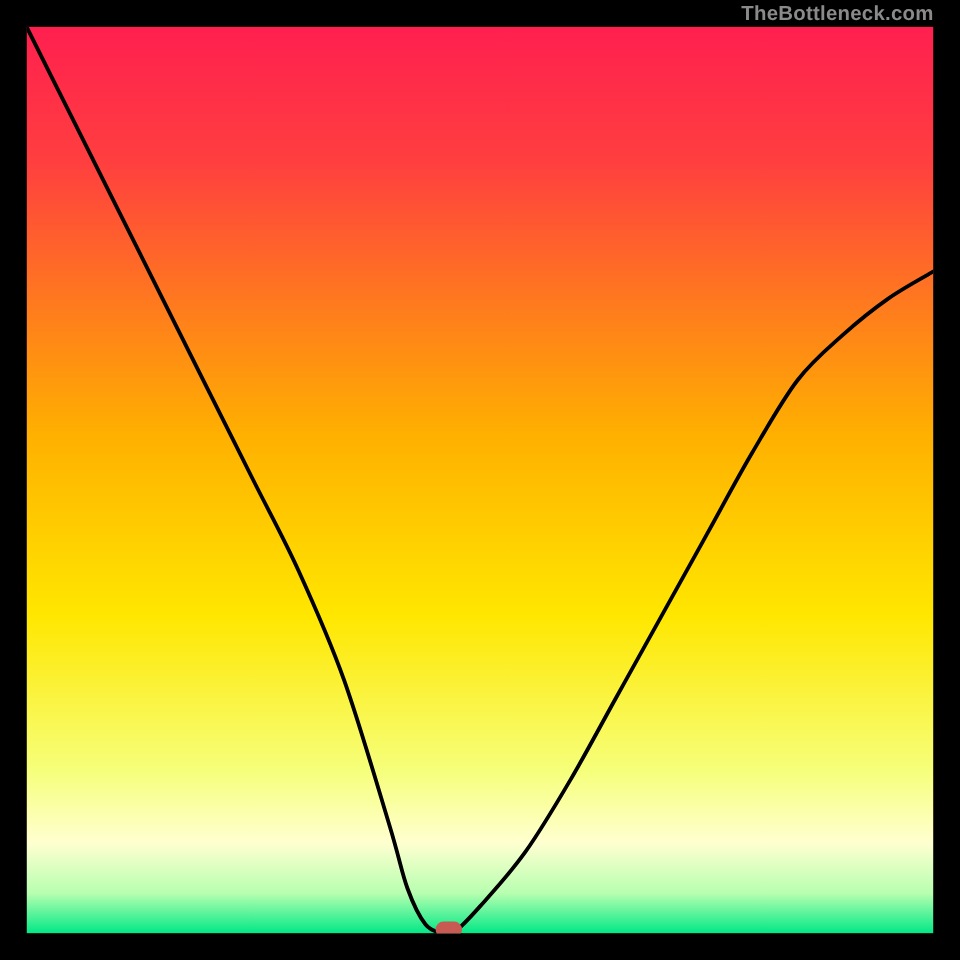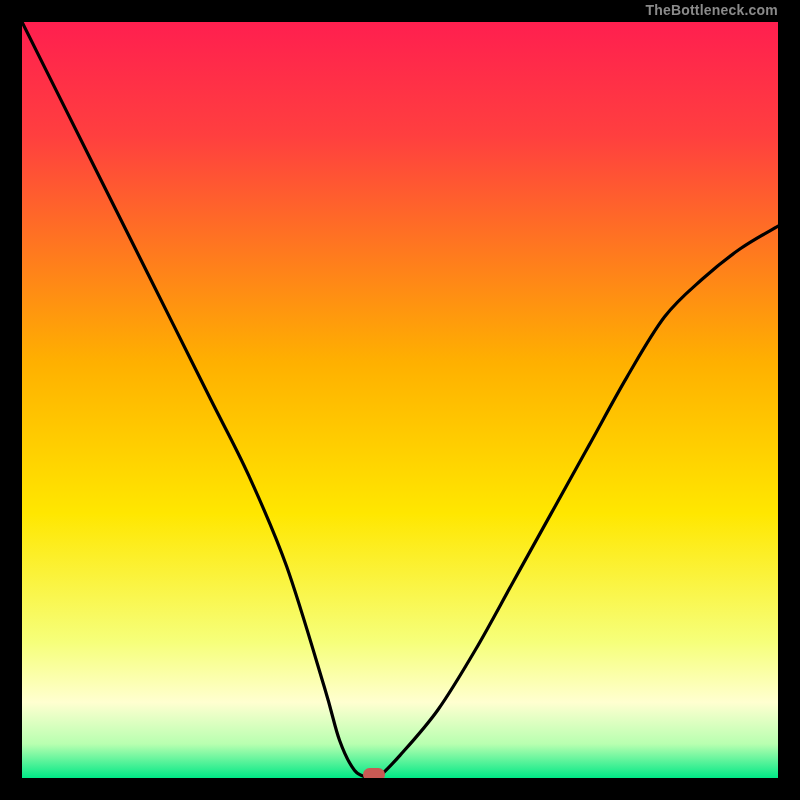--- a/index.html
+++ b/index.html
@@ -36,21 +36,21 @@
     left: 0;
     top: 0;
     width: 100%;
     height: 100%;
   }
   .watermark {
     position: absolute;
     top: 2px;
     right: 22px;
     font-family: Arial, Helvetica, sans-serif;
-    font-size: 14px;
+    font-size: 17px;
     font-weight: 600;
     color: #8a8a8a;
     letter-spacing: 0.2px;
   }
   .marker {
     position: absolute;
     width: 22px;
     height: 13px;
     background: #c85a54;
     border-radius: 8px;

